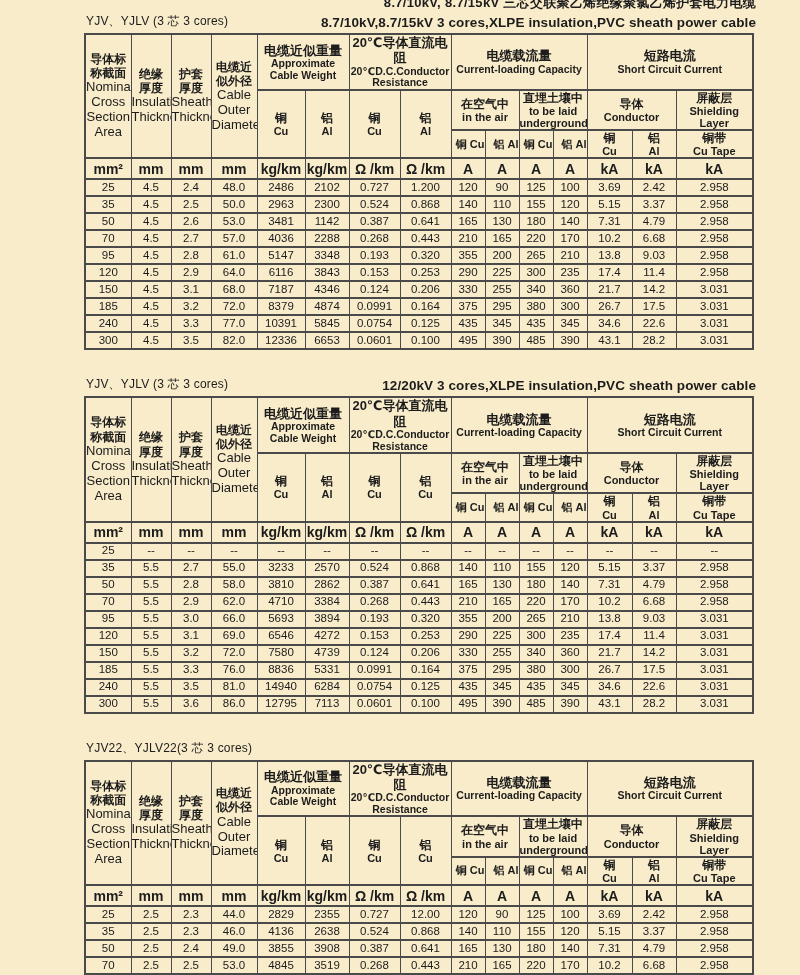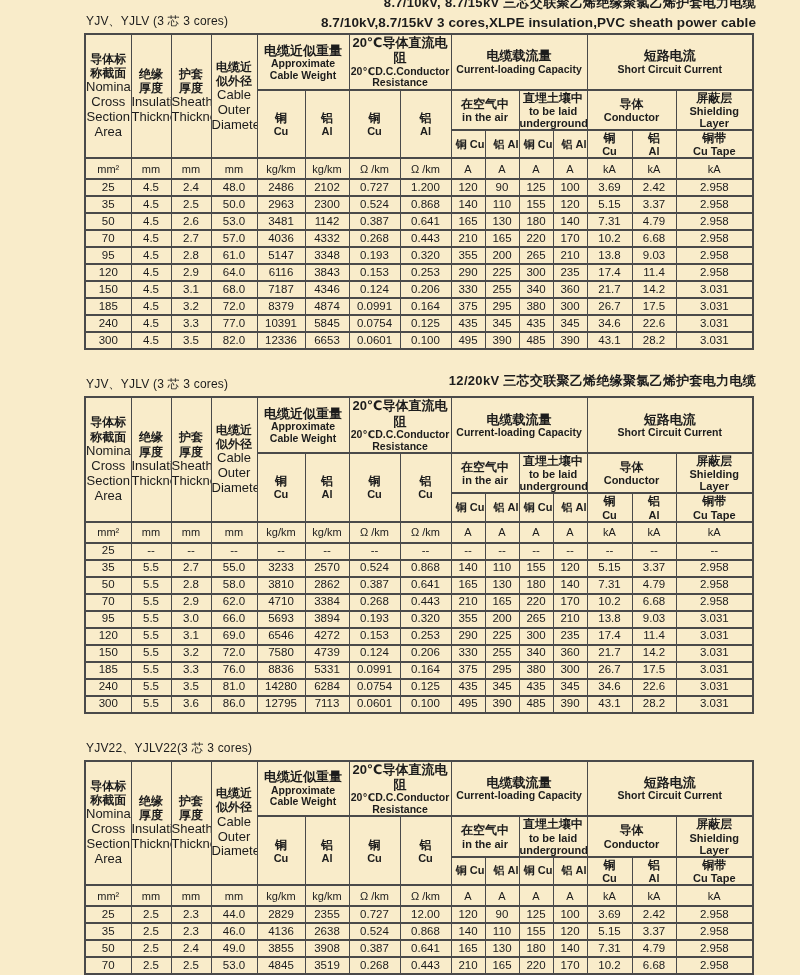--- a/index.html
+++ b/index.html
@@ -34,21 +34,21 @@
   th.colhead .cn{font-size:12px;}
   th.colhead .en{font-size:13px;font-weight:normal;line-height:1.15;}
   th.grp .cn{font-size:13px;}
   th.grp .en{font-size:10.5px;}
   th.sub2 .cn{font-size:12px;text-align:center;}
   th.sub2 .en{font-size:11px;}
   th.capsub{font-size:11px;font-weight:bold;text-align:right;}
   tr.hr1 th{height:42px;}
   tr.hr2 th{height:29px;}
   tr.hr3 th{height:23px;}
-  tr.units th{height:19px;font-size:11px;font-weight:normal;}
+  tr.units th{height:19px;font-size:14px;font-weight:bold;}
   tbody td{height:15px;font-size:11.5px;line-height:1;}
 </style>
 </head>
 <body>
 
 <section class="block">
   <div class="titlebar">
     <div class="model">YJV、YJLV (3 芯  3 cores)</div>
     <div class="ttl">
       <div class="tcn">8.7/10kV, 8.7/15kV 三芯交联聚乙烯绝缘聚氯乙烯护套电力电缆</div>
@@ -243,21 +243,21 @@
           <td class="dcell">7.31</td>
           <td class="dcell">4.79</td>
           <td class="dcell">2.958</td>
         </tr>
         <tr class="drow">
           <td class="dcell">70</td>
           <td class="dcell">4.5</td>
           <td class="dcell">2.7</td>
           <td class="dcell">57.0</td>
           <td class="dcell">4036</td>
-          <td class="dcell">4332</td>
+          <td class="dcell">2288</td>
           <td class="dcell">0.268</td>
           <td class="dcell">0.443</td>
           <td class="dcell">210</td>
           <td class="dcell">165</td>
           <td class="dcell">220</td>
           <td class="dcell">170</td>
           <td class="dcell">10.2</td>
           <td class="dcell">6.68</td>
           <td class="dcell">2.958</td>
         </tr>
@@ -364,21 +364,21 @@
           <td class="dcell">3.031</td>
         </tr>
       </tbody>
     </table>
 </section>
 
 <section class="block">
   <div class="titlebar">
     <div class="model">YJV、YJLV (3 芯  3 cores)</div>
     <div class="ttl">
-      <div class="tcn">12/20kV 三芯交联聚乙烯绝缘聚氯乙烯护套电力电缆</div>
+      <div class="ten">12/20kV 3 cores,XLPE insulation,PVC sheath power cable</div>
     </div>
   </div>
   <table class="spec">
       <colgroup>
         <col style="width: 46px;">
         <col style="width: 40px;">
         <col style="width: 40px;">
         <col style="width: 46px;">
         <col style="width: 48px;">
         <col style="width: 44px;">
@@ -646,21 +646,21 @@
           <td class="dcell">300</td>
           <td class="dcell">26.7</td>
           <td class="dcell">17.5</td>
           <td class="dcell">3.031</td>
         </tr>
         <tr class="drow">
           <td class="dcell">240</td>
           <td class="dcell">5.5</td>
           <td class="dcell">3.5</td>
           <td class="dcell">81.0</td>
-          <td class="dcell">14280</td>
+          <td class="dcell">14940</td>
           <td class="dcell">6284</td>
           <td class="dcell">0.0754</td>
           <td class="dcell">0.125</td>
           <td class="dcell">435</td>
           <td class="dcell">345</td>
           <td class="dcell">435</td>
           <td class="dcell">345</td>
           <td class="dcell">34.6</td>
           <td class="dcell">22.6</td>
           <td class="dcell">3.031</td>

